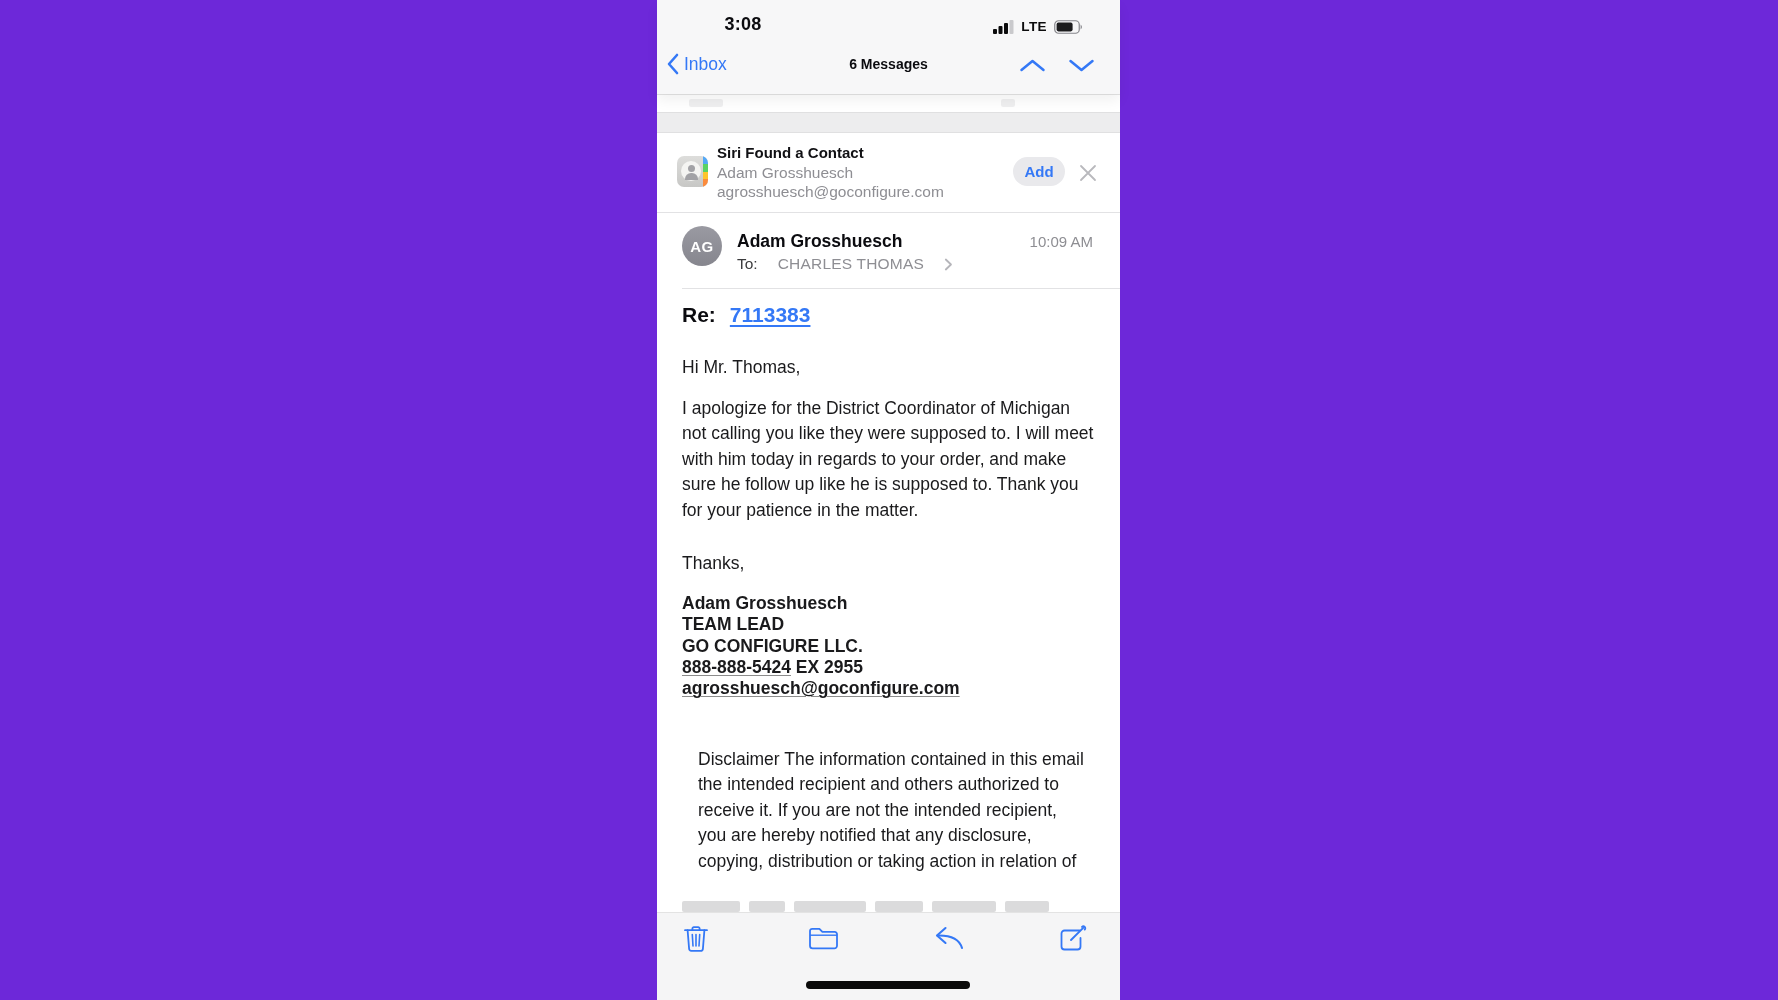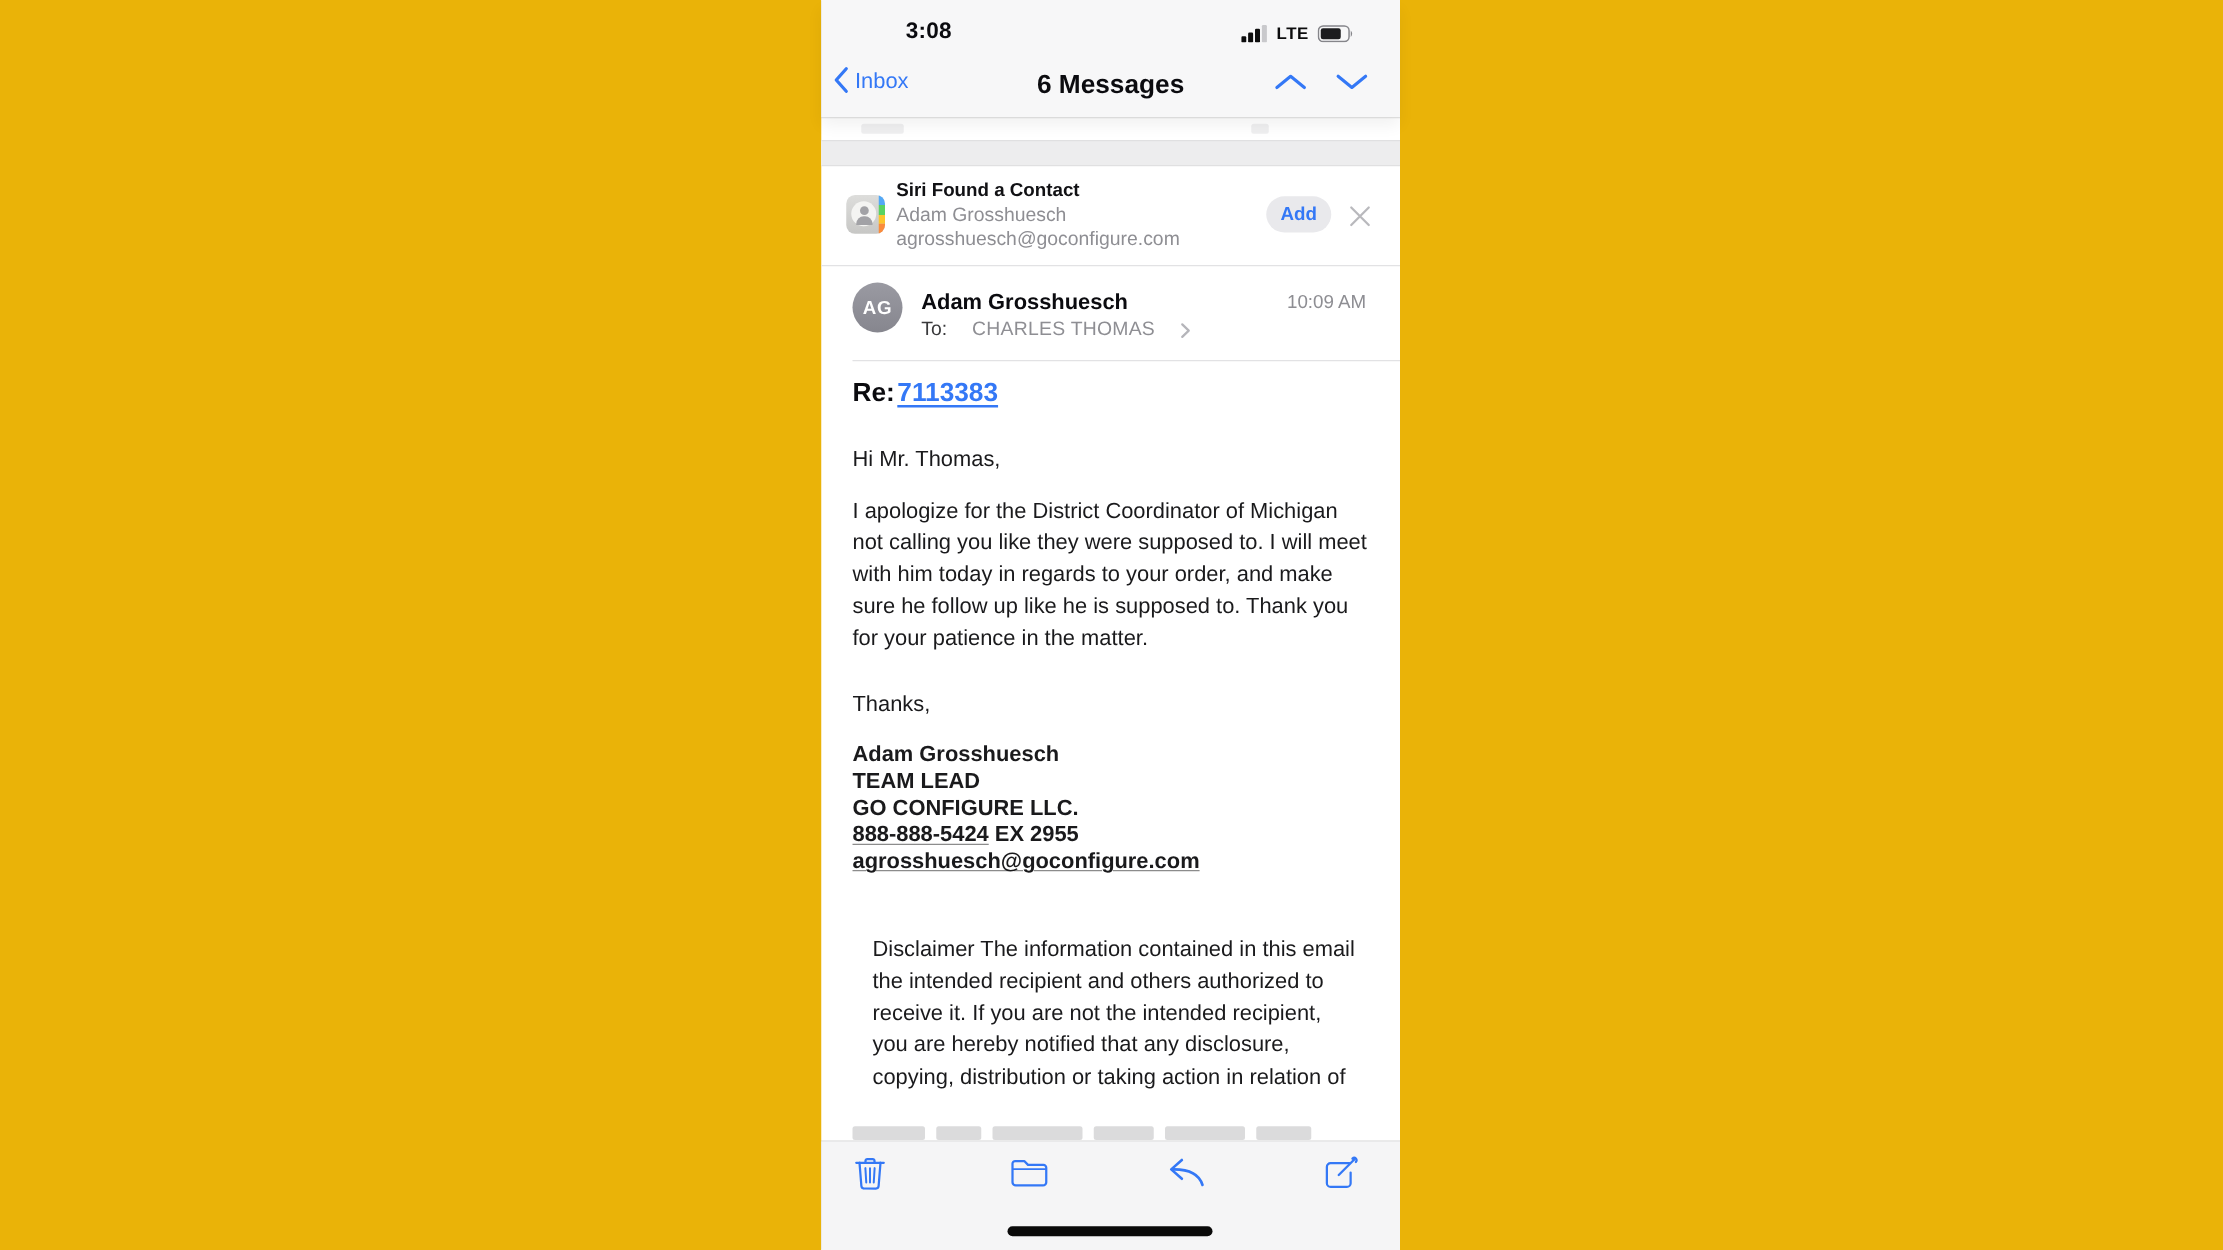--- a/index.html
+++ b/index.html
@@ -1,32 +1,32 @@
 <!DOCTYPE html>
 <html><head>
 <meta charset="utf-8">
 <style>
   * { margin:0; padding:0; box-sizing:border-box; }
   html,body { background:#ffffff; }
   body { font-family:"Liberation Sans", sans-serif; }
-  .canvas { position:relative; width:1778px; height:1000px; background:#eab308; overflow:hidden; }
+  .canvas { position:relative; width:1778px; height:1000px; background:#6d28d9; overflow:hidden; }
   .phone { position:absolute; left:657px; top:0; width:463px; height:1000px; background:#ffffff; }
 
   
   .header { position:absolute; top:0; left:0; right:0; height:94px; background:#f7f7f8;
             box-shadow:0 0.5px 0 rgba(0,0,0,0.22), 0 7px 12px rgba(0,0,0,0.055); z-index:5; }
   .time { position:absolute; left:38px; top:14px; width:96px; text-align:center;
           font-size:18px; font-weight:700; color:#0b0b0f; letter-spacing:0.2px; }
   .status-right { position:absolute; right:37px; top:19px; display:flex; align-items:center; gap:7px; }
   .lte { font-size:13.5px; font-weight:600; color:#0c0c0d; letter-spacing:0.4px; }
   .nav-back { position:absolute; left:9px; top:53px; display:flex; align-items:center; gap:5px;
               color:#3478F6; cursor:pointer; }
   .nav-back-label { font-size:17.5px; }
   .nav-title { position:absolute; left:0; right:0; top:56px; text-align:center;
-               font-size:21px; font-weight:700; color:#0b0b0f; }
+               font-size:14px; font-weight:700; color:#0b0b0f; }
   .nav-chevrons { position:absolute; right:25px; top:58px; display:flex; gap:22px; }
   .nav-chevrons .chv { cursor:pointer; }
 
   
   .remnant { position:absolute; background:#a9a9ad; opacity:0.18; border-radius:2px; }
   .remnant.r1 { left:32px; top:99px; width:34px; height:8px; }
   .remnant.r2 { left:344px; top:99px; width:14px; height:8px; }
 
   
   .gray-band { position:absolute; left:0; right:0; top:112px; height:21px; background:#ededee;
@@ -58,21 +58,21 @@
   .sender { position:absolute; left:80px; top:231px; font-size:17.5px; font-weight:700; color:#0b0b0f; }
   .to-line { position:absolute; left:80px; top:255px; font-size:15.5px; display:flex; align-items:center; gap:20px; cursor:pointer; }
   .to-label { color:#3a3a3c; }
   .recipient { color:#8E8E93; letter-spacing:0.2px; }
   .recv-time { position:absolute; right:27px; top:233px; font-size:15px; color:#8E8E93; }
   .divider2 { position:absolute; left:25px; right:0; top:288px; height:1px; background:#e2e2e4; }
 
   
   .subject { position:absolute; left:25px; top:303px; font-size:21px; font-weight:700; color:#0b0b0f; }
   .subject-link { color:#3478F6; text-decoration:underline; text-decoration-thickness:2px;
-                  text-underline-offset:3px; cursor:pointer; margin-left:2px; }
+                  text-underline-offset:3px; cursor:pointer; margin-left:14px; }
 
   
   .body-text { color:#1a1a1c; font-size:17.5px; white-space:nowrap; }
   .greeting   { position:absolute; left:25px; top:357px; }
   .paragraph  { position:absolute; left:25px; top:396px; }
   .paragraph div { line-height:25.4px; }
   .closing    { position:absolute; left:25px; top:553px; }
   .signature  { position:absolute; left:25px; top:593px; font-weight:700; }
   .signature div { line-height:21.3px; }
   .sig-link { text-decoration:underline; text-decoration-color:rgba(0,0,0,0.45);

